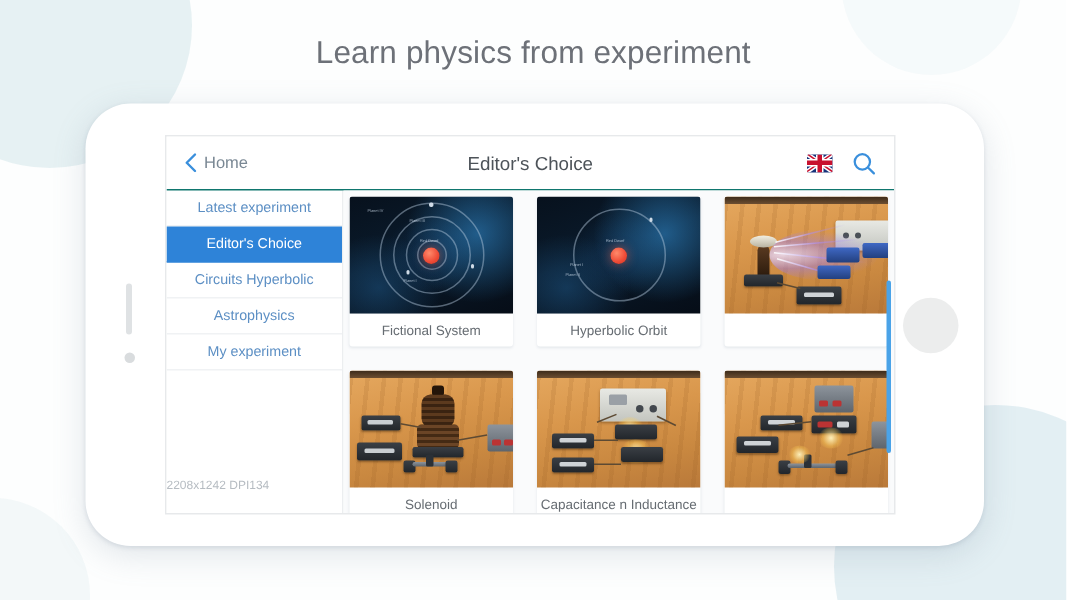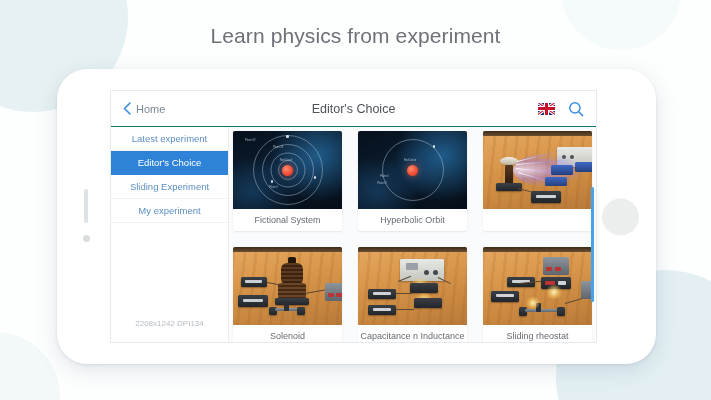--- a/index.html
+++ b/index.html
@@ -153,21 +153,21 @@
     font-size: 9.5px; color: #5c8fc4;
     border-bottom: 1px solid #f0f2f4;
     cursor: pointer;
     white-space: nowrap;
   }
   .side-item.active { background: #2e83d8; color: #ffffff; border-bottom-color: #2e83d8; }
 
   #sidebar-spacer { flex: 1; }
   #resolution-note {
     font-size: 8px; color: #b6bcc2;
-    text-align: center; padding-bottom: 14px;
+    text-align: left; padding-bottom: 14px;
   }
 
   
   #grid-area {
     flex: 1; position: relative; min-width: 0;
     background: #fafbfc;
     padding: 4px 4px 0 4px;
     overflow: hidden;
   }
   #grid {
@@ -328,21 +328,22 @@
           </svg>
         </span>
       </div>
     </div>
 
     <div id="app-body">
 
       <div id="sidebar">
         <div class="side-item">Latest experiment</div>
         <div class="side-item active">Editor's Choice</div>
-        <div class="side-item">Sliding Experiment</div>
+        <div class="side-item">Circuits Hyperbolic</div>
+        <div class="side-item">Astrophysics</div>
         <div class="side-item">My experiment</div>
         <div id="sidebar-spacer"></div>
         <div id="resolution-note">2208x1242 DPI134</div>
       </div>
 
       <div id="grid-area">
 
         <div id="grid">
 
           <div class="card">
@@ -484,21 +485,20 @@
               <div class="eq eq-metal" style="left:98px;top:34px;width:22px;height:18px;"></div>
 
               <div class="eq eq-base" style="left:36px;top:60px;width:8px;height:9px;"></div>
               <div class="eq eq-metal" style="left:42px;top:62px;width:34px;height:3px;"></div>
               <div class="eq eq-base" style="left:74px;top:60px;width:8px;height:9px;"></div>
               <div class="eq" style="left:53px;top:56px;width:5px;height:9px;background:#2b3036;border-radius:1px;"></div>
               <div class="eq eq-glow" style="left:42px;top:50px;width:16px;height:12px;"></div>
               <div class="eq eq-wire" style="left:36px;top:36px;width:22px;transform:rotate(-6deg);"></div>
               <div class="eq eq-wire" style="left:82px;top:56px;width:18px;transform:rotate(-16deg);"></div>
             </div>
-            <div class="card-label">Sliding rheostat</div>
           </div>
         </div>
 
         <div id="scrollbar-track">
           <div id="scrollbar-thumb"></div>
         </div>
       </div>
     </div>
   </div>
 </div>

